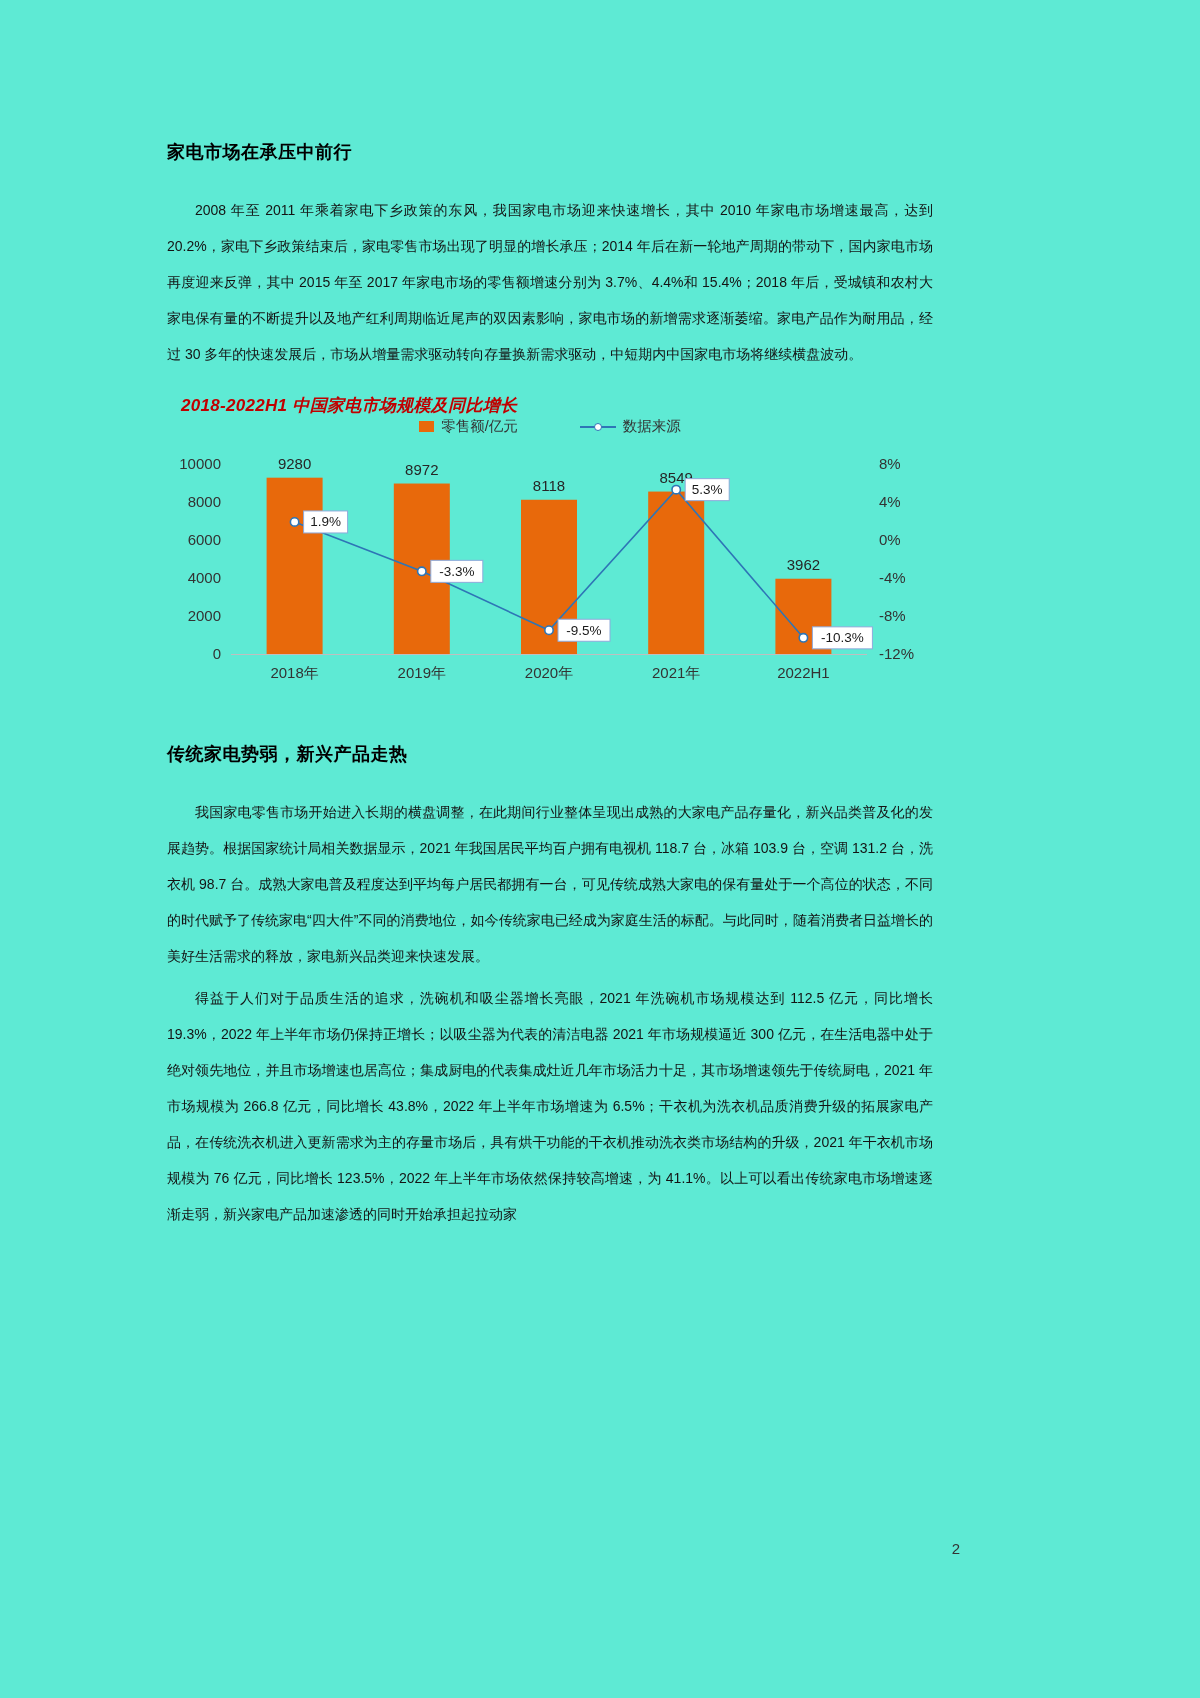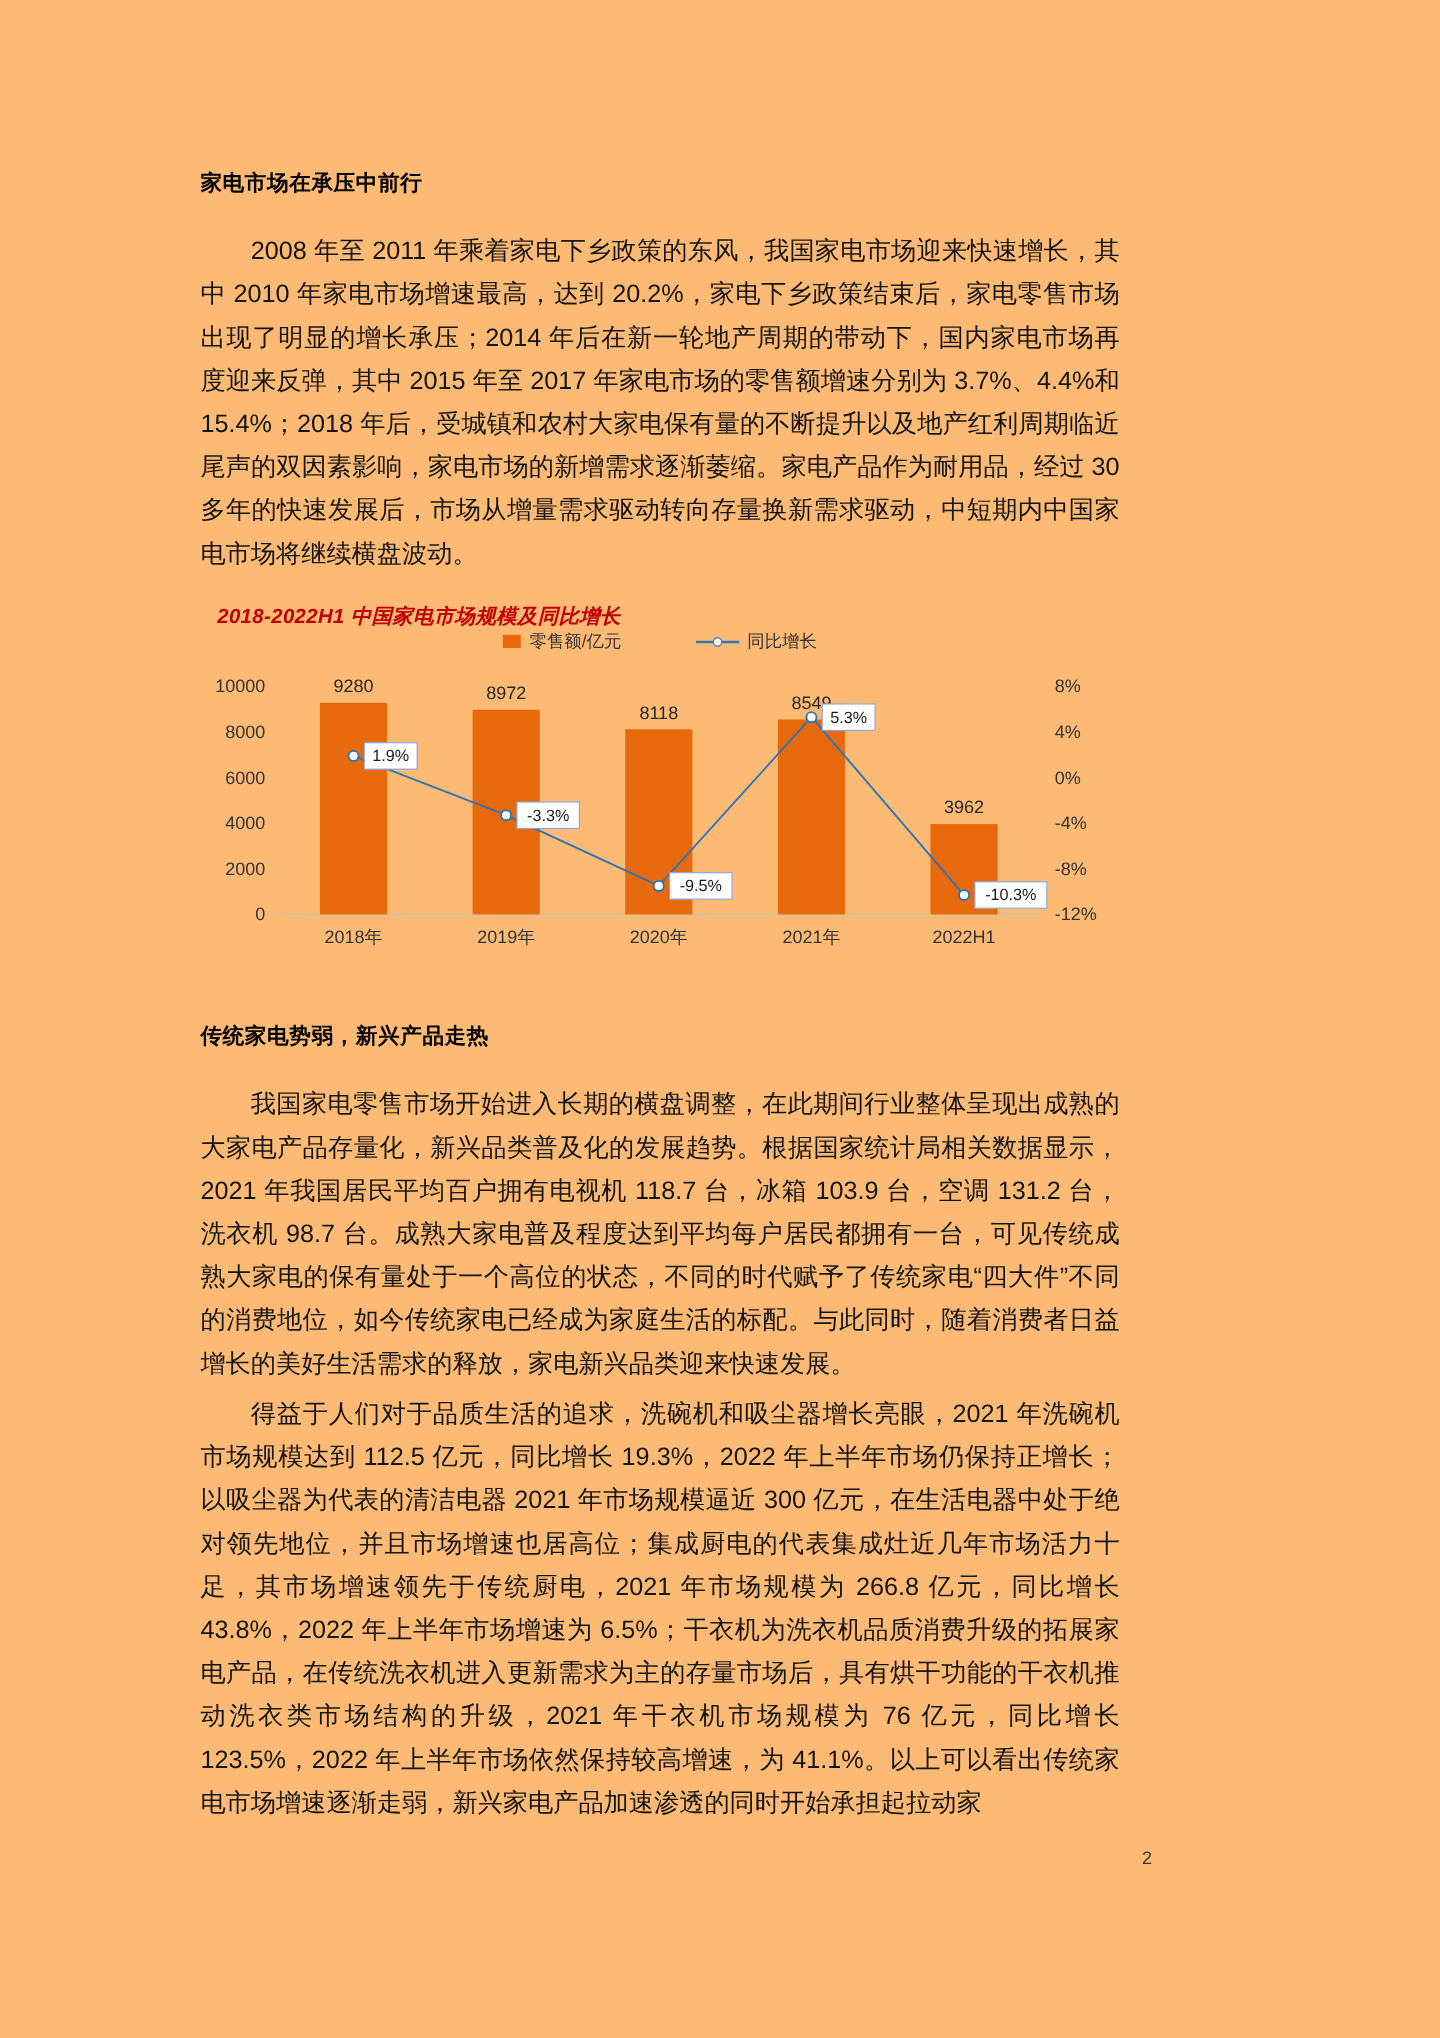--- a/index.html
+++ b/index.html
@@ -4,29 +4,29 @@
 <style>
   * { box-sizing: border-box; margin: 0; padding: 0; }
   html,body { background: #ffffff; }
   body {
     width: 1200px; height: 1698px;
     font-family: "Liberation Sans", "DejaVu Sans", sans-serif;
     color: #111111;
     position: relative;
     overflow: hidden;
   }
-  .page { position: relative; width: 1200px; height: 1698px; background: #fdba74; }
+  .page { position: relative; width: 1200px; height: 1698px; background: #5eead4; }
   .content { position: absolute; left: 167px; top: 140px; width: 766px; }
 
   h2.sec-heading {
     font-size: 18px; font-weight: bold; color: #000;
     margin-bottom: 28px; letter-spacing: 0.5px;
   }
   p.body-para {
-    font-size: 21px; line-height: 36px;
+    font-size: 14px; line-height: 36px;
     text-align: justify; text-indent: 2em;
     color: #141414; margin-bottom: 6px;
   }
 
   .chart-block { margin-top: 22px; margin-bottom: 34px; }
   .chart-title {
     font-size: 17px; font-weight: bold; font-style: italic;
     margin-left: 14px; letter-spacing: 0.3px;
   }
   .chart-legend {
@@ -72,21 +72,21 @@
 
       <div class="chart-legend">
         <span class="legend-item">
           <span class="legend-swatch-bar" style="background: rgb(232, 105, 11);"></span>
           <span>零售额/亿元</span>
         </span>
         <span class="legend-item">
           <span class="legend-line-swatch" style="background: rgb(46, 117, 182);">
             <span class="legend-line-dot" style="border-color: rgb(46, 117, 182);"></span>
           </span>
-          <span>同比增长</span>
+          <span>数据来源</span>
         </span>
       </div>
 
       <div class="chart-svg-wrap">
         <svg width="770" height="256" viewBox="0 0 770 256" xmlns="http://www.w3.org/2000/svg">
             <text x="54" y="221" text-anchor="end" font-size="15" fill="#333333">0</text>
             <text x="54" y="183" text-anchor="end" font-size="15" fill="#333333">2000</text>
             <text x="54" y="145" text-anchor="end" font-size="15" fill="#333333">4000</text>
             <text x="54" y="107" text-anchor="end" font-size="15" fill="#333333">6000</text>
             <text x="54" y="69" text-anchor="end" font-size="15" fill="#333333">8000</text>

